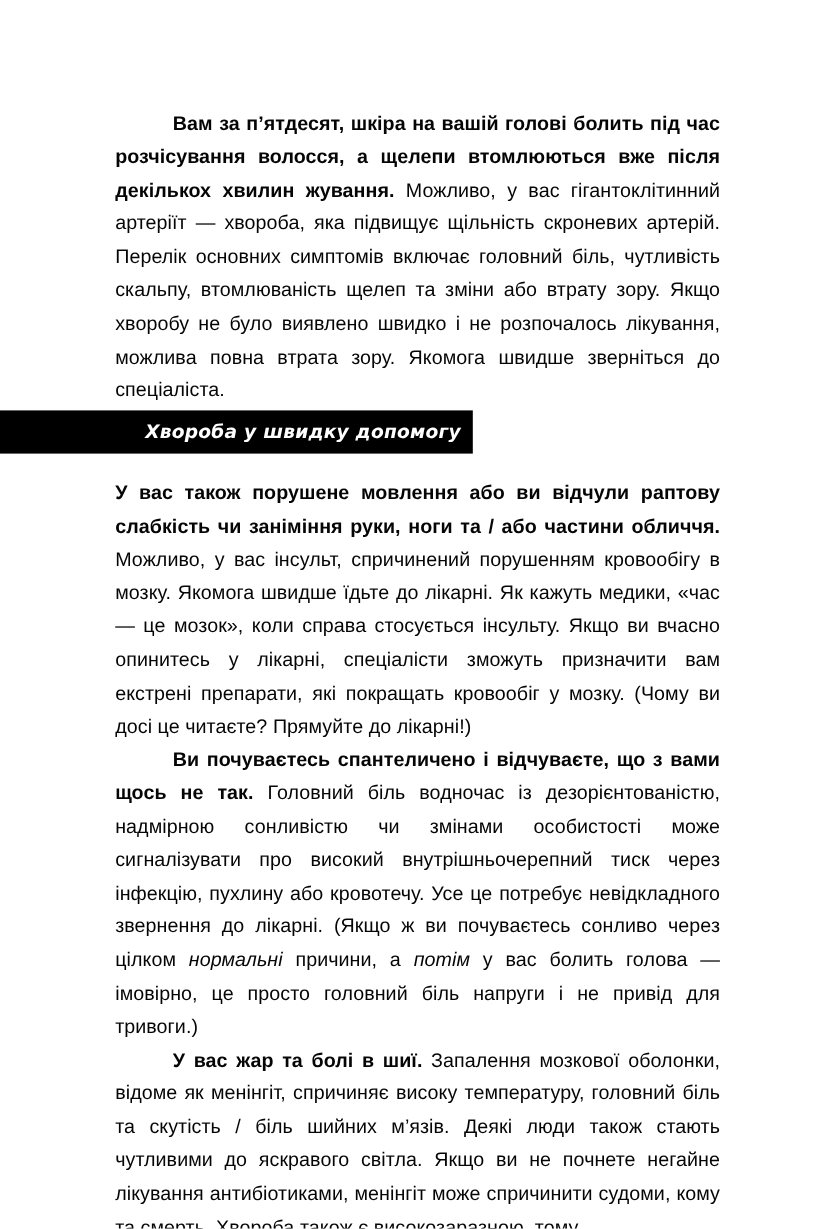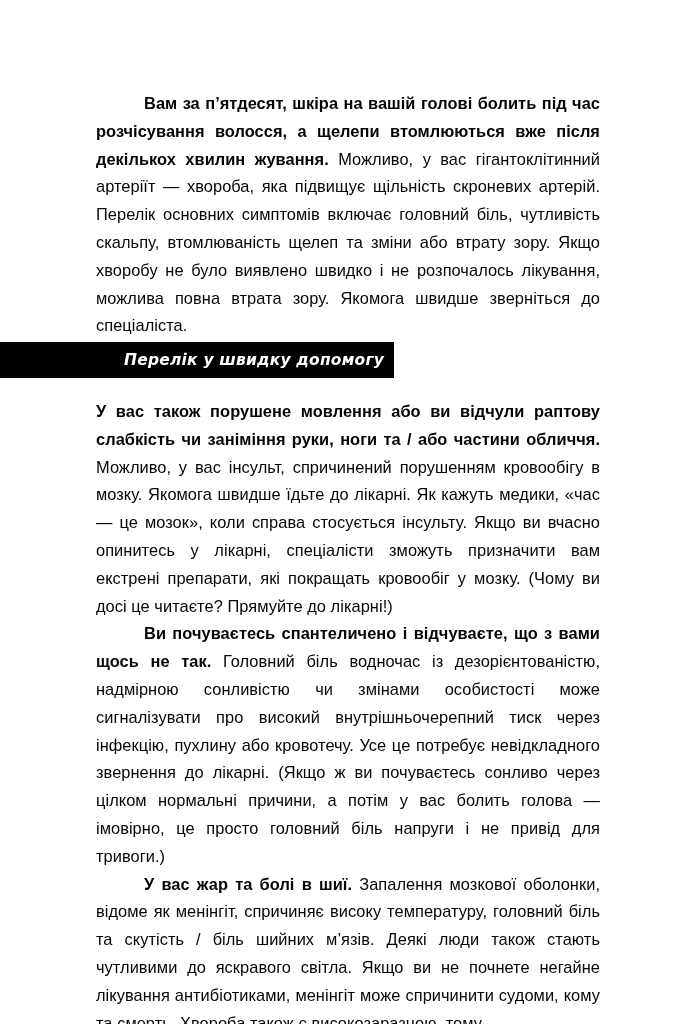--- a/index.html
+++ b/index.html
@@ -39,20 +39,21 @@
     letter-spacing: 0.05px;
   }
   p.body-par.no-indent {
     text-indent: 0;
   }
 
   .lead {
     font-weight: bold;
   }
   .ital {
+    font-style: italic;
   }
 
   
   .par-block + .par-block {
     margin-top: 0px;
   }
 
   
   .banner {
     position: absolute;
@@ -117,21 +118,21 @@
 
   <div class="content">
 
     <div class="par-block">
       <p class="body-par"><span class="lead">Вам за п’ятдесят, шкіра на вашій голові болить під час розчісування волосся, а щелепи втомлюються вже після декількох хвилин жування.</span><span> Можливо, у вас гігантоклітинний артеріїт — хвороба, яка підвищує щільність скроневих артерій. Перелік основних симптомів включає головний біль, чутливість скальпу, втомлюваність щелеп та зміни або втрату зору. Якщо хворобу не було виявлено швидко і не розпочалось лікування, можлива повна втрата зору. Якомога швидше зверніться до спеціаліста.</span></p>
     </div>
 
   </div>
 
   <div class="banner">
-    <span class="banner-label">Перелік у швидку допомогу</span>
+    <span class="banner-label">Хвороба у швидку допомогу</span>
   </div>
 
   <div class="content" style="top:398px;">
 
     <div class="par-block">
       <p class="body-par no-indent"><span class="lead">У вас також порушене мовлення або ви відчули раптову слабкість чи заніміння руки, ноги та / або частини обличчя.</span><span> Можливо, у вас інсульт, спричинений порушенням кровообігу в мозку. Якомога швидше їдьте до лікарні. Як кажуть медики, «час — це мозок», коли справа стосується інсульту. Якщо ви вчасно опинитесь у лікарні, спеціалісти зможуть призначити вам екстрені препарати, які покращать кровообіг у мозку. (Чому ви досі це читаєте? Прямуйте до лікарні!)</span></p>
     </div>
 
     <div class="par-block">
       <p class="body-par"><span class="lead">Ви почуваєтесь спантеличено і відчуваєте, що з вами щось не так.</span><span> Головний біль водночас із дезорієнтованістю, надмірною сонливістю чи змінами особистості може сигналізувати про високий внутрішньочерепний тиск через інфекцію, пухлину або кровотечу. Усе це потребує невідкладного звернення до лікарні. (Якщо ж ви почуваєтесь сонливо через цілком </span><span class="ital">нормальні</span><span> причини, а </span><span class="ital">потім</span><span> у вас болить голова — імовірно, це просто головний біль напруги і не привід для тривоги.)</span></p>

